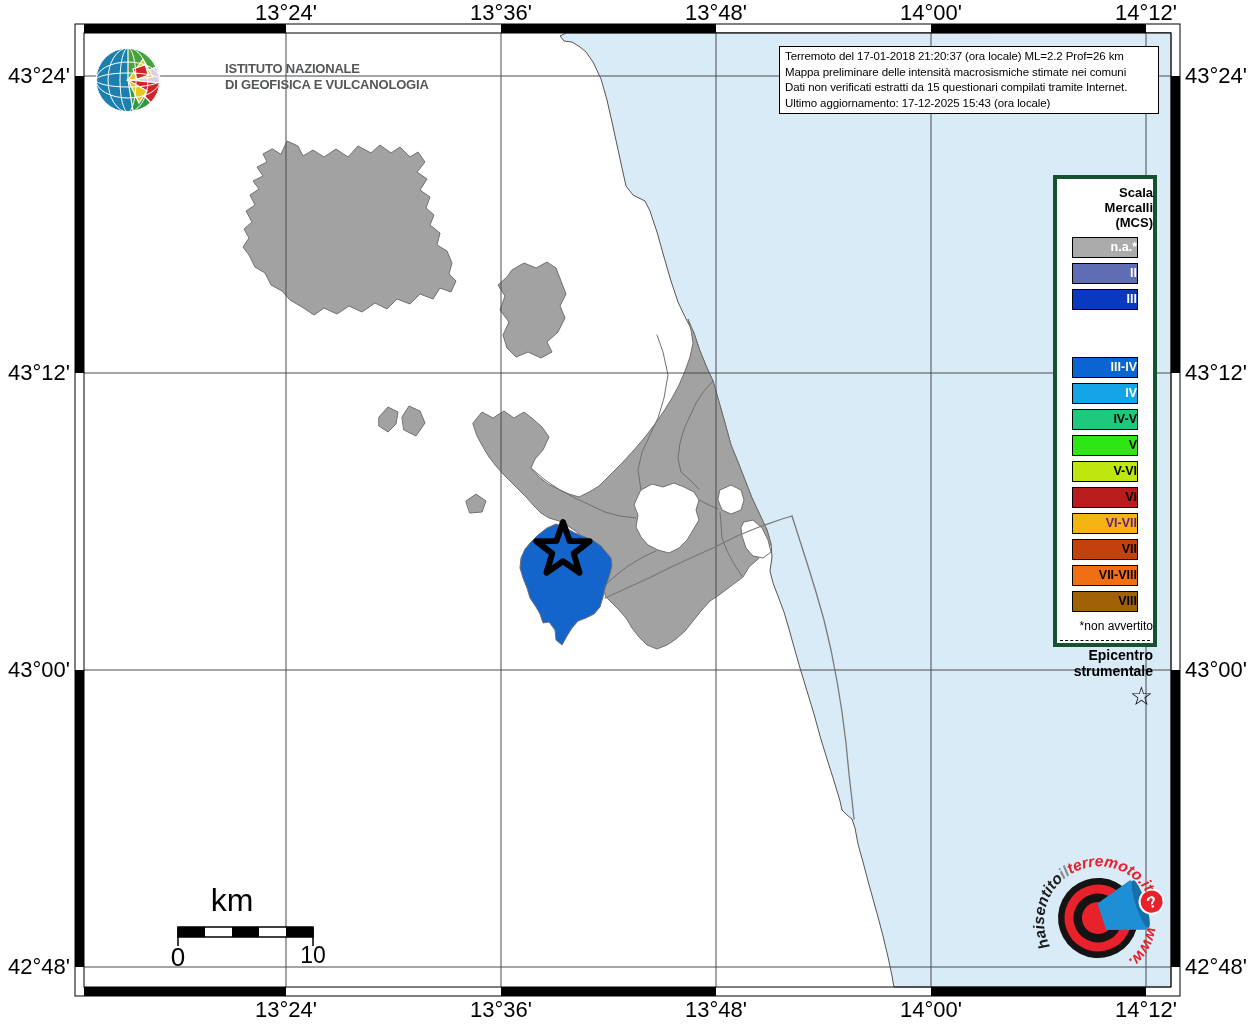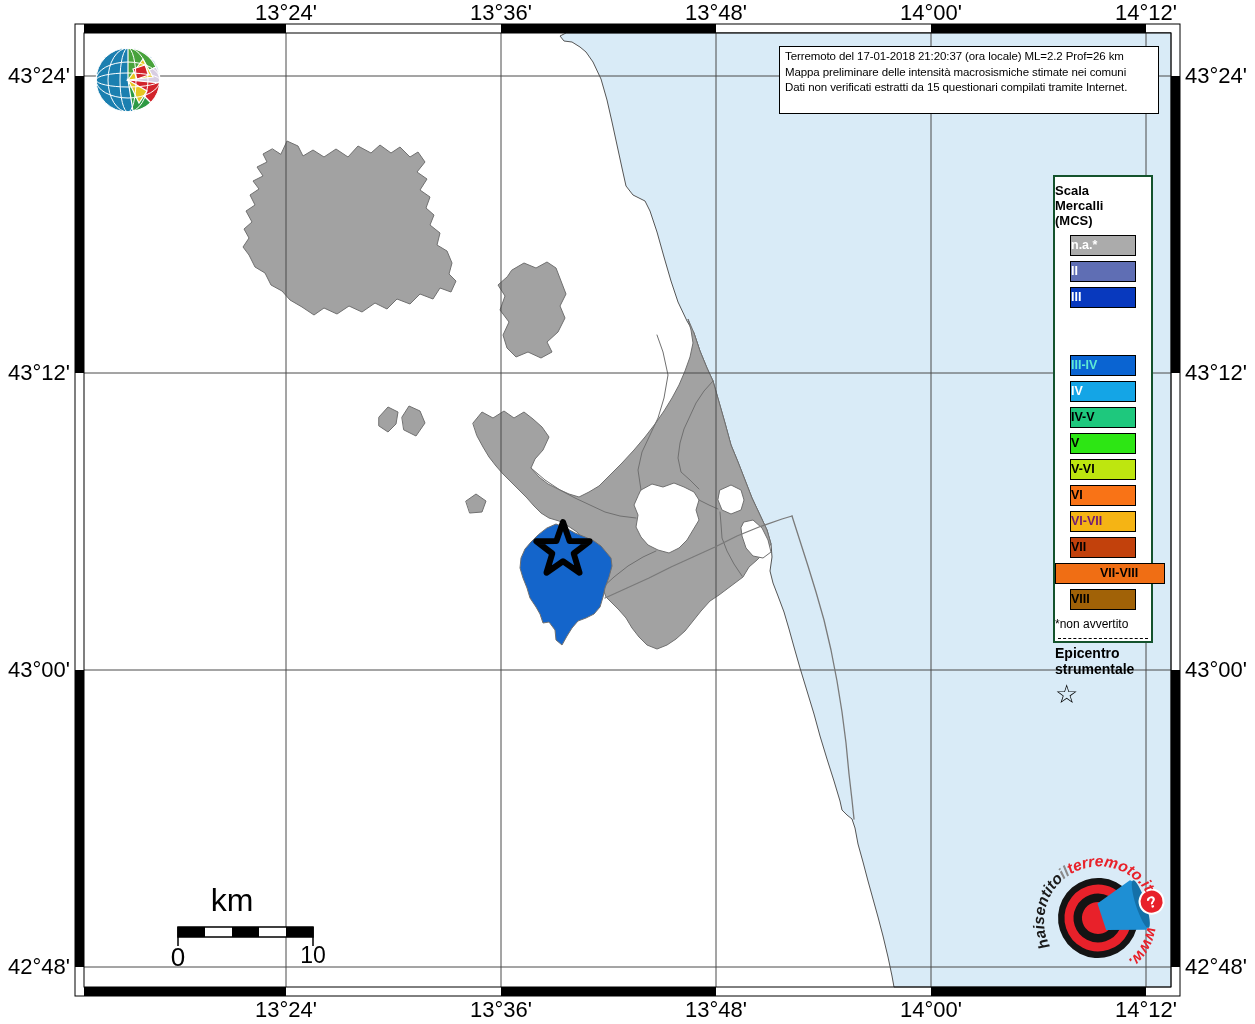--- a/index.html
+++ b/index.html
@@ -9,21 +9,21 @@
   .axis-label{position:absolute;font-size:22px;color:#000;white-space:nowrap;}
   .axis-top{top:1px;height:24px;line-height:24px;transform:translateX(-50%);}
   .axis-bottom{top:998px;height:24px;line-height:24px;transform:translateX(-50%);}
   .axis-left{left:0;width:70px;text-align:right;height:26px;line-height:26px;}
   .axis-right{left:1185px;text-align:left;height:26px;line-height:26px;}
   #info-box{position:absolute;left:779px;top:46px;width:368px;height:62px;
             background:#fff;border:1px solid #000;padding:2px 5px;
             font-size:11.5px;line-height:15.5px;letter-spacing:-0.1px;
             white-space:nowrap;overflow:hidden;z-index:5;}
   #legend{position:absolute;left:1053px;top:175px;width:96px;height:464px;
-          background:#fff;border:2px solid #14532d;z-index:5;text-align:left;}
+          background:#fff;border:4px solid #14532d;z-index:5;text-align:right;}
   #legend .lg-title{font-weight:bold;font-size:13px;line-height:15px;margin-top:6px;}
   #legend .lg-items{margin-top:7px;}
   #legend .lg-item{width:64px;height:19px;margin:0 auto 5px auto;border:1px solid #000;
                    font-weight:bold;font-size:12.5px;line-height:19px;}
   #legend .lg-foot{font-size:12px;margin-top:7px;}
   #legend .lg-divider{border-top:1px dashed #000;margin:7px 3px 6px 3px;}
   #legend .lg-epi{font-weight:bold;font-size:14px;line-height:16px;}
   #legend .lg-star{font-size:26px;line-height:30px;margin-top:2px;}
   #ingv-logo{position:absolute;left:95px;top:47px;z-index:4;}
   #ingv-text{position:absolute;left:225px;top:61px;z-index:4;color:#54565A;
@@ -118,41 +118,42 @@
   <div class="axis-label axis-left" style="top:954px">42°48'</div>
   <div class="axis-label axis-right" style="top:63px">43°24'</div>
   <div class="axis-label axis-right" style="top:360px">43°12'</div>
   <div class="axis-label axis-right" style="top:657px">43°00'</div>
   <div class="axis-label axis-right" style="top:954px">42°48'</div>
 
   <div id="info-box">
     <div>Terremoto del 17-01-2018 21:20:37 (ora locale) ML=2.2 Prof=26 km</div>
     <div>Mappa preliminare delle intensità macrosismiche stimate nei comuni</div>
     <div>Dati non verificati estratti da 15 questionari compilati tramite Internet.</div>
+    <div>Ultimo aggiornamento: 17-12-2025 15:43 (ora locale)</div>
   </div>
 
   <div id="legend">
     <div class="lg-title">
       <div>Scala</div>
       <div>Mercalli</div>
       <div>(MCS)</div>
     </div>
     <div class="lg-items">
         <div class="lg-item" style="background: rgb(171, 171, 171); color: rgb(255, 255, 255);">n.a.*</div>
         <div class="lg-item" style="background: rgb(95, 110, 180); color: rgb(255, 255, 255);">II</div>
         <div class="lg-item" style="background: rgb(8, 57, 190); color: rgb(255, 255, 255);">III</div>
-        <div class="lg-item" style="background: rgb(10, 100, 210); color: #5eead4; margin-top: 47px;">III-IV</div>
+        <div class="lg-item" style="background: rgb(10, 100, 210); color: #fef9c3; margin-top: 47px;">III-IV</div>
         <div class="lg-item" style="background: rgb(20, 165, 230); color: rgb(255, 255, 255);">IV</div>
         <div class="lg-item" style="background: rgb(30, 200, 125); color: rgb(0, 0, 0);">IV-V</div>
         <div class="lg-item" style="background: rgb(45, 230, 20); color: rgb(0, 0, 0);">V</div>
         <div class="lg-item" style="background: rgb(190, 230, 15); color: rgb(0, 0, 0);">V-VI</div>
-        <div class="lg-item" style="background: #f97316; color: rgb(0, 0, 0);">VI</div>
+        <div class="lg-item" style="background: #b91c1c; color: rgb(0, 0, 0);">VI</div>
         <div class="lg-item" style="background: rgb(245, 180, 20); color: #701a75;">VI-VII</div>
         <div class="lg-item" style="background: #c2410c; color: rgb(0, 0, 0);">VII</div>
-        <div class="lg-item" style="background: rgb(240, 110, 20); color: rgb(0, 0, 0); padding-left: 44px;">VII-VIII</div>
+        <div class="lg-item" style="background: rgb(240, 110, 20); color: rgb(0, 0, 0);">VII-VIII</div>
         <div class="lg-item" style="background: #a16207; color: rgb(0, 0, 0);">VIII</div>
       </div>
     <div class="lg-foot">*non avvertito</div>
     <div class="lg-divider"></div>
     <div class="lg-epi">
       <div>Epicentro</div>
       <div>strumentale</div>
     </div>
     <div class="lg-star">☆</div>
   </div>
@@ -166,20 +167,24 @@
       <path d="M33 33 L56 56 A32 32 0 0 1 38 64 Z" fill="#2E9A44" stroke="#fff" stroke-width="1.2"></path>
       <path d="M33 33 L48 12 L58 30 Z" fill="#E5C722" stroke="#fff" stroke-width="1.2"></path>
       <path d="M33 33 L52 44 L44 56 Z" fill="#E5C722" stroke="#fff" stroke-width="1.2"></path>
       <path d="M38 22 L50 18 L54 28 L42 32 Z" fill="#D2232A" stroke="#fff" stroke-width="1.2"></path>
       <ellipse cx="33" cy="33" rx="32" ry="32" fill="none" stroke="#fff" stroke-width="1"></ellipse>
       <ellipse cx="33" cy="33" rx="20" ry="32" fill="none" stroke="#fff" stroke-width="1"></ellipse>
       <ellipse cx="33" cy="33" rx="8" ry="32" fill="none" stroke="#fff" stroke-width="1"></ellipse>
       <ellipse cx="33" cy="33" rx="32" ry="18" fill="none" stroke="#fff" stroke-width="1"></ellipse>
       <ellipse cx="33" cy="33" rx="32" ry="7" fill="none" stroke="#fff" stroke-width="1"></ellipse>
     </svg>
+  </div>
+  <div id="ingv-text">
+    <div>ISTITUTO NAZIONALE</div>
+    <div>DI GEOFISICA E VULCANOLOGIA</div>
   </div>
 
   <div id="site-logo">
     <svg width="140" height="142" viewBox="0 0 140 142">
       <defs>
         <path id="arcTop" d="M 16 86 A 55 55 0 1 1 124 86" fill="none"></path>
         <path id="arcBot" d="M 116 92 A 52 52 0 0 1 84 122" fill="none"></path>
       </defs>
       <g transform="rotate(-18 70 72)">
         <circle cx="70" cy="72" r="40" fill="#141414"></circle>

